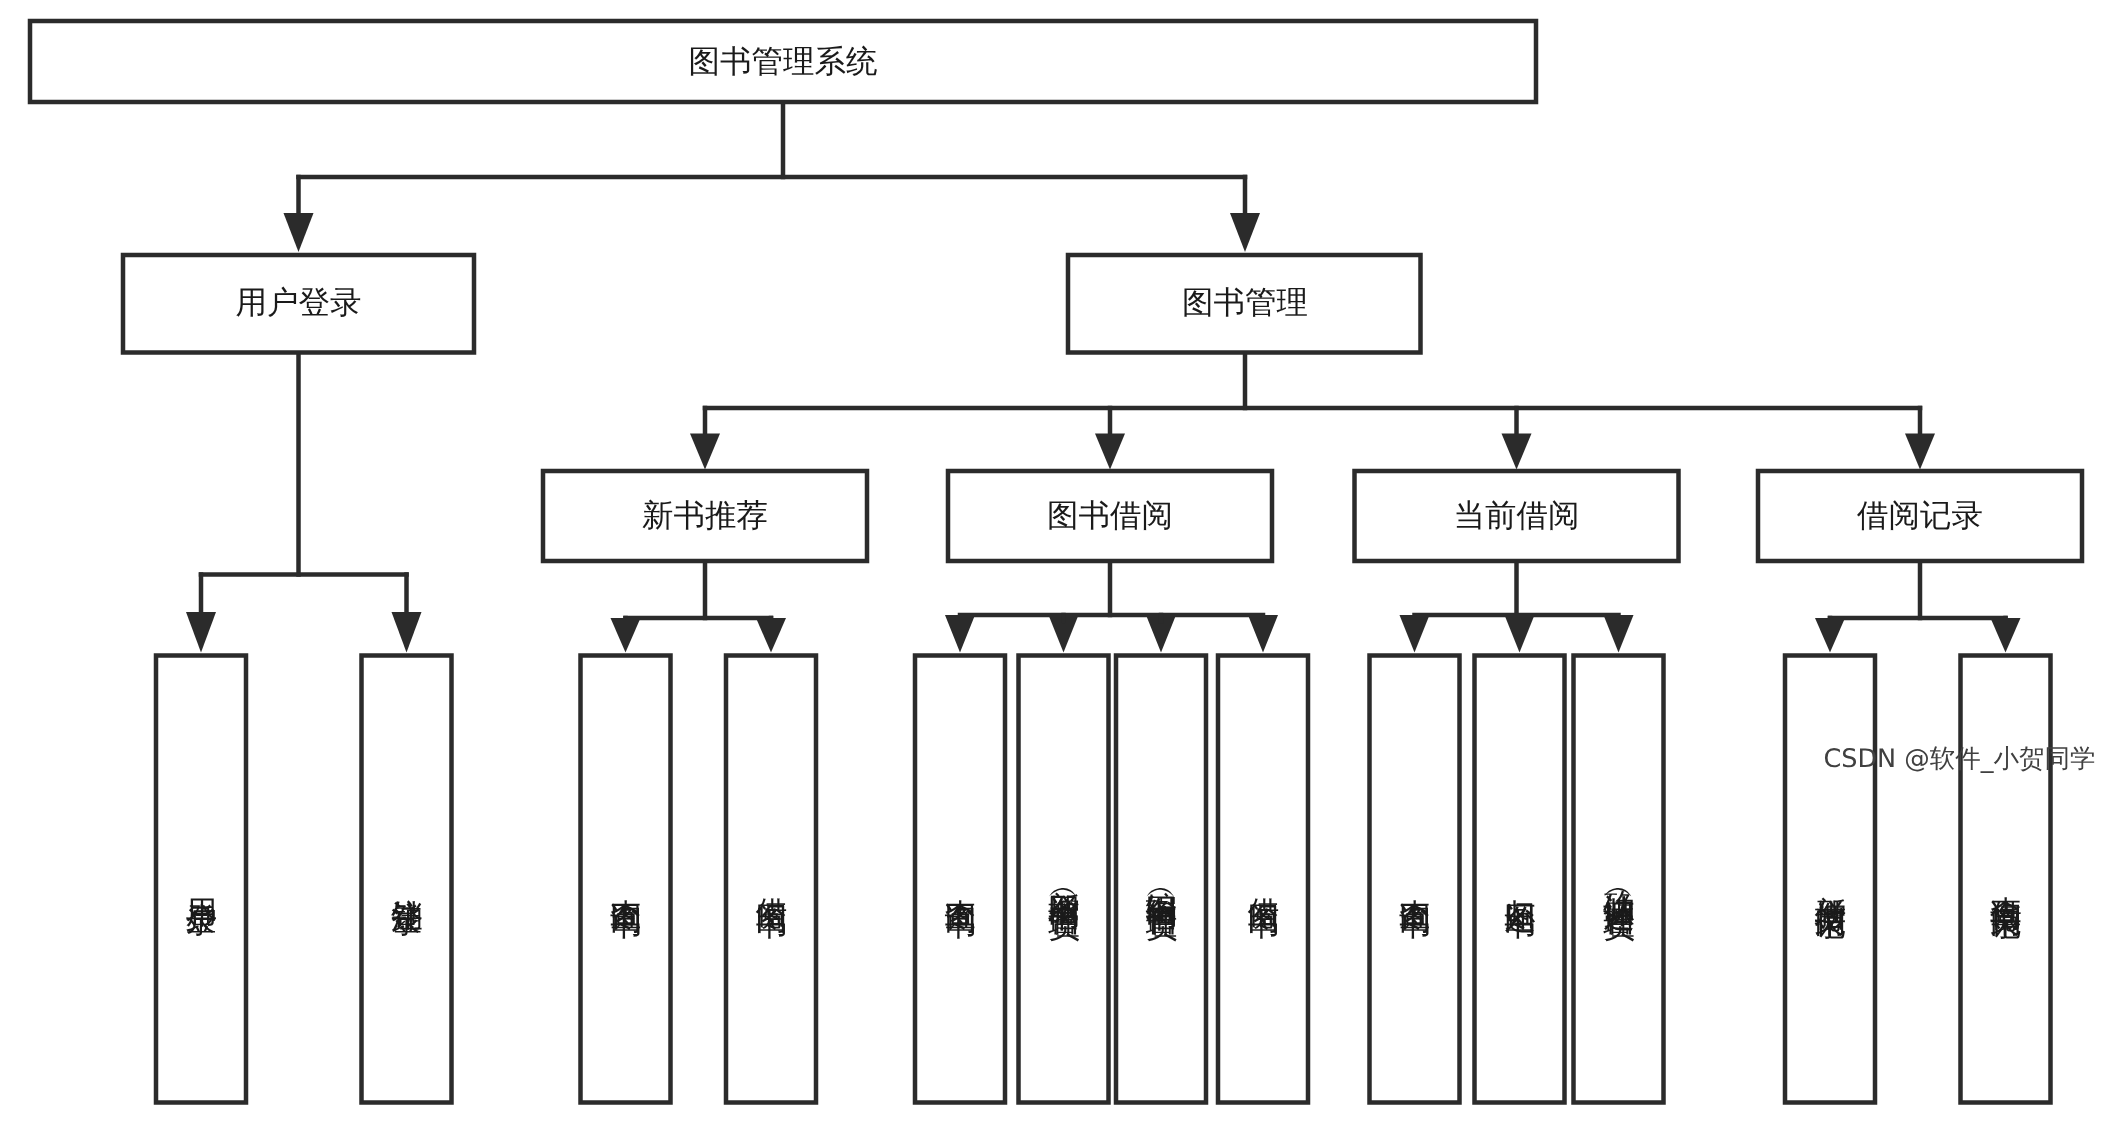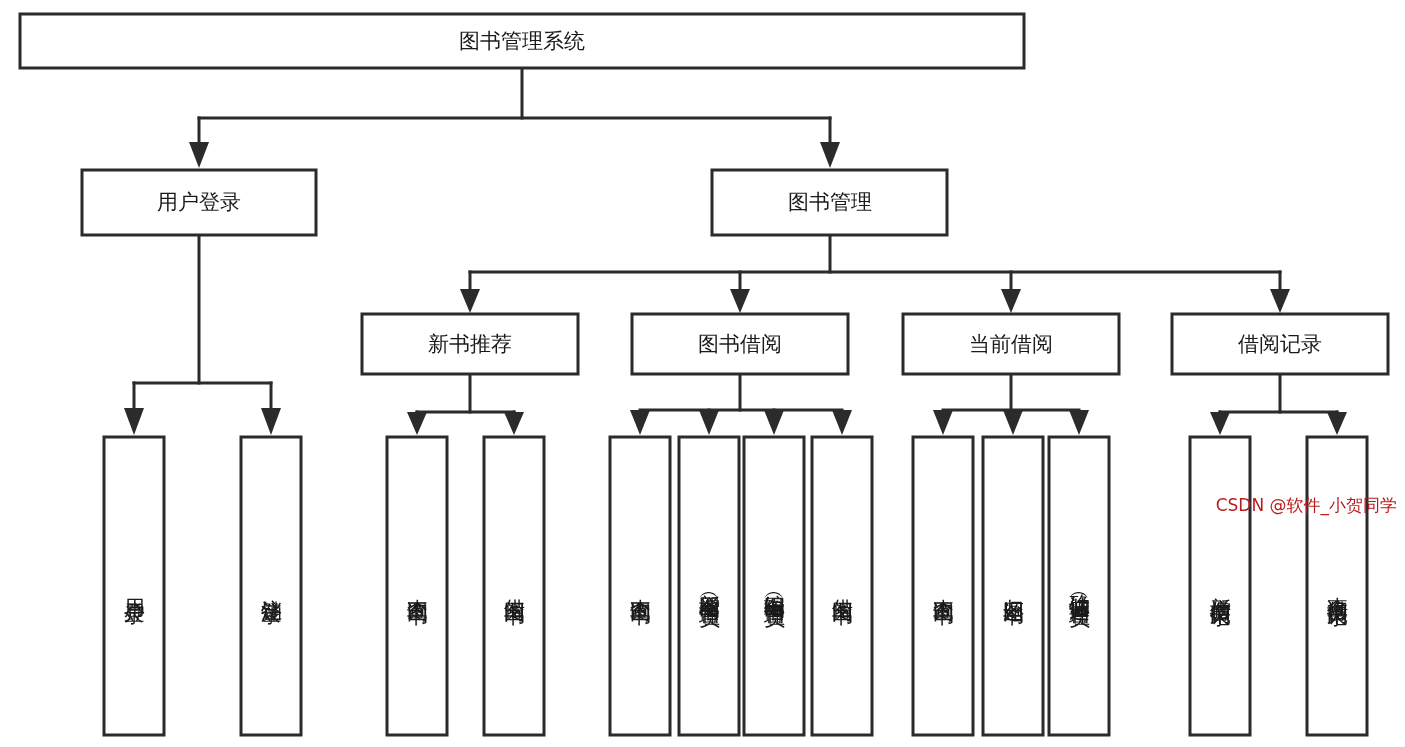--- a/index.html
+++ b/index.html
@@ -63,21 +63,21 @@
     text-align: center;
     white-space: nowrap;
     pointer-events: none;
   }
   .watermark {
     position: absolute;
     right: 8px;
     bottom: 6px;
     font-family: "DejaVu Sans", "Liberation Sans", sans-serif;
     font-size: 17px;
-    color: #b91c1c;
+    color: #404040;
     white-space: nowrap;
   }
 </style>
 </head>
 <body>
 
 <div id="diagram-root">
 
   <svg id="flow-svg" viewBox="0 0 1405 747">
 

